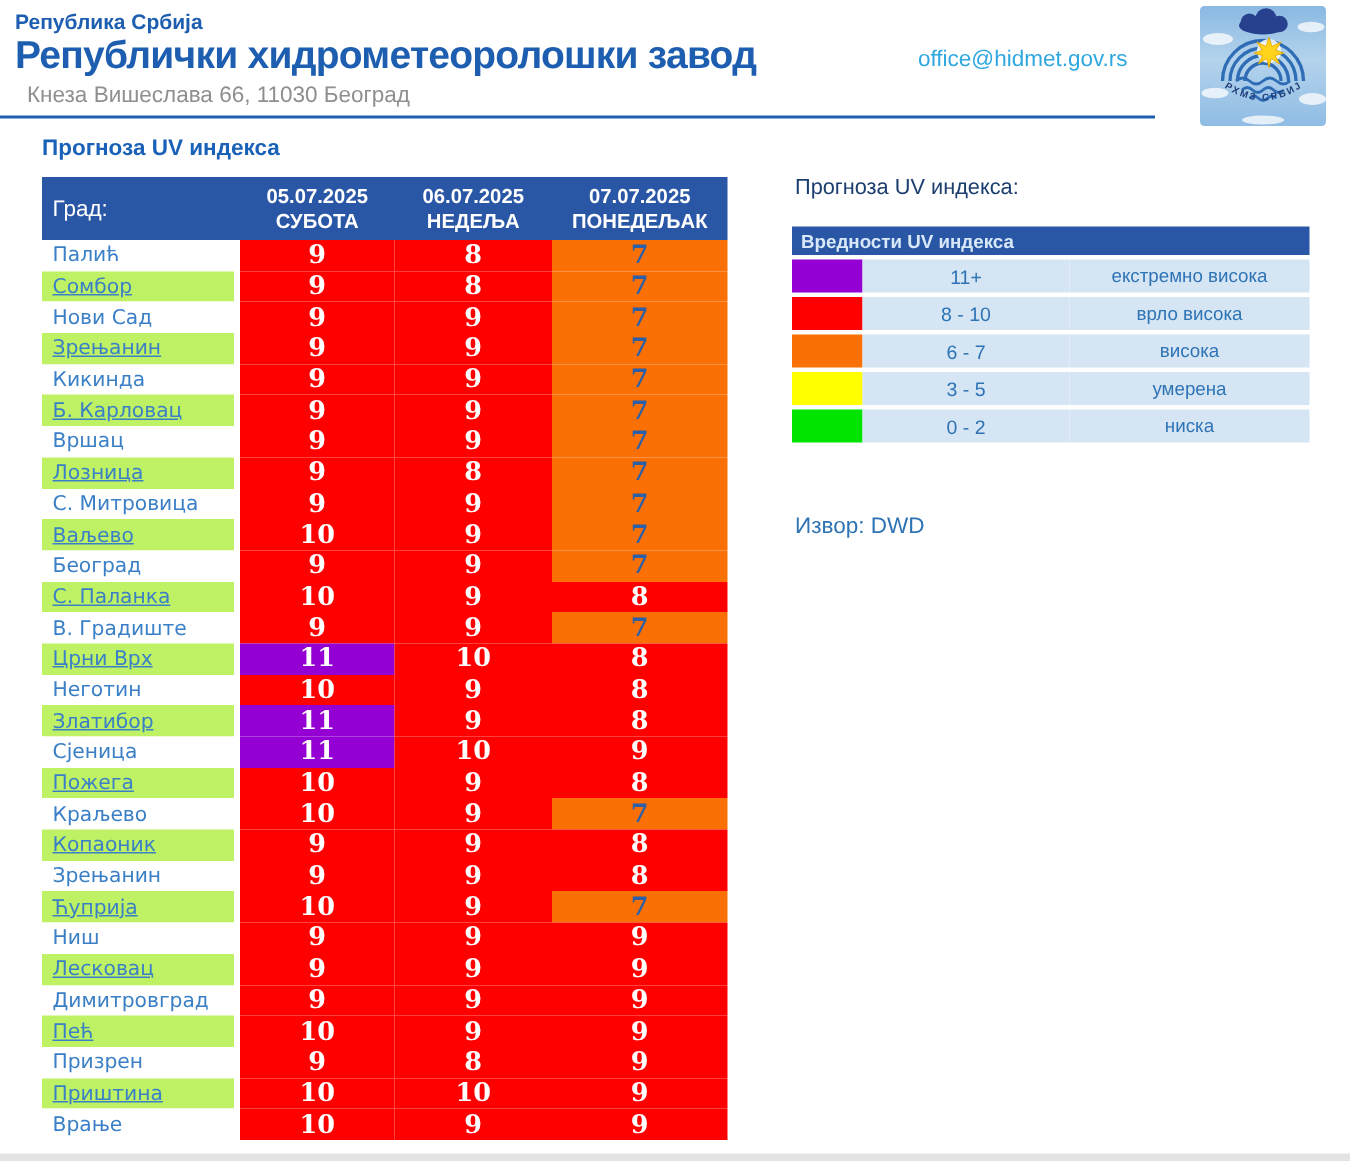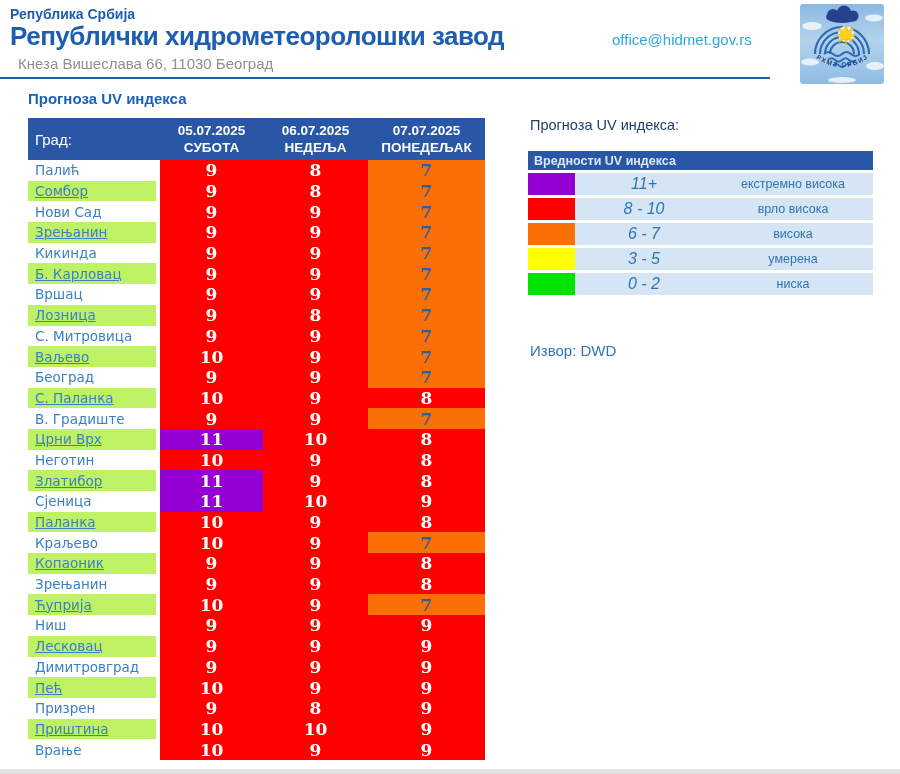--- a/index.html
+++ b/index.html
@@ -35,21 +35,21 @@
         font-family:"DejaVu Serif",serif;font-weight:bold;font-size:17px;}
   .tval.c0{width:103px;} .tval.c1{width:105px;} .tval.c2{width:117px;}
   
   .legend-title{position:absolute;left:530px;top:117px;font-size:14.5px;color:#1C3E6E;}
   .legend{position:absolute;left:528px;top:151px;width:345px;}
   .lheader{height:19px;background:#2A57A5;color:#D8E8F8;font-weight:bold;font-size:12.5px;
            display:flex;align-items:center;padding-left:6px;box-sizing:border-box;}
   .lrow{display:flex;height:22px;margin-top:3px;}
   .lswatch{width:47px;}
   .lval{width:138px;background:#D5E5F4;display:flex;align-items:center;justify-content:center;
-        color:#2E74B5;font-size:16px;font-style:italic;}
+        color:#2E74B5;font-size:13px;}
   .ldesc{width:160px;background:#D5E5F4;display:flex;align-items:center;justify-content:center;
          color:#2E74B5;font-size:12.5px;}
   
   .source{position:absolute;left:530px;top:342px;font-size:15px;color:#2E74B5;text-align:center;}
   
   .bottom-strip{position:absolute;left:0;bottom:0;width:900px;height:5px;background:#E4E4E4;}
 </style>
 </head>
 <body>
 
@@ -236,21 +236,21 @@
         <div class="tval c2" style="background: rgb(255, 0, 0); color: rgb(255, 255, 255);">8</div>
       </div>
       <div class="trow">
         <div class="tcity">Сјеница</div>
         <div class="tgap"></div>
         <div class="tval c0" style="background: rgb(148, 0, 211); color: rgb(255, 255, 255);">11</div>
         <div class="tval c1" style="background: rgb(255, 0, 0); color: rgb(255, 255, 255);">10</div>
         <div class="tval c2" style="background: rgb(255, 0, 0); color: rgb(255, 255, 255);">9</div>
       </div>
       <div class="trow">
-        <div class="tcity alt">Паланка</div>
+        <div class="tcity alt">Пожега</div>
         <div class="tgap"></div>
         <div class="tval c0" style="background: rgb(255, 0, 0); color: rgb(255, 255, 255);">10</div>
         <div class="tval c1" style="background: rgb(255, 0, 0); color: rgb(255, 255, 255);">9</div>
         <div class="tval c2" style="background: rgb(255, 0, 0); color: rgb(255, 255, 255);">8</div>
       </div>
       <div class="trow">
         <div class="tcity">Краљево</div>
         <div class="tgap"></div>
         <div class="tval c0" style="background: rgb(255, 0, 0); color: rgb(255, 255, 255);">10</div>
         <div class="tval c1" style="background: rgb(255, 0, 0); color: rgb(255, 255, 255);">9</div>

